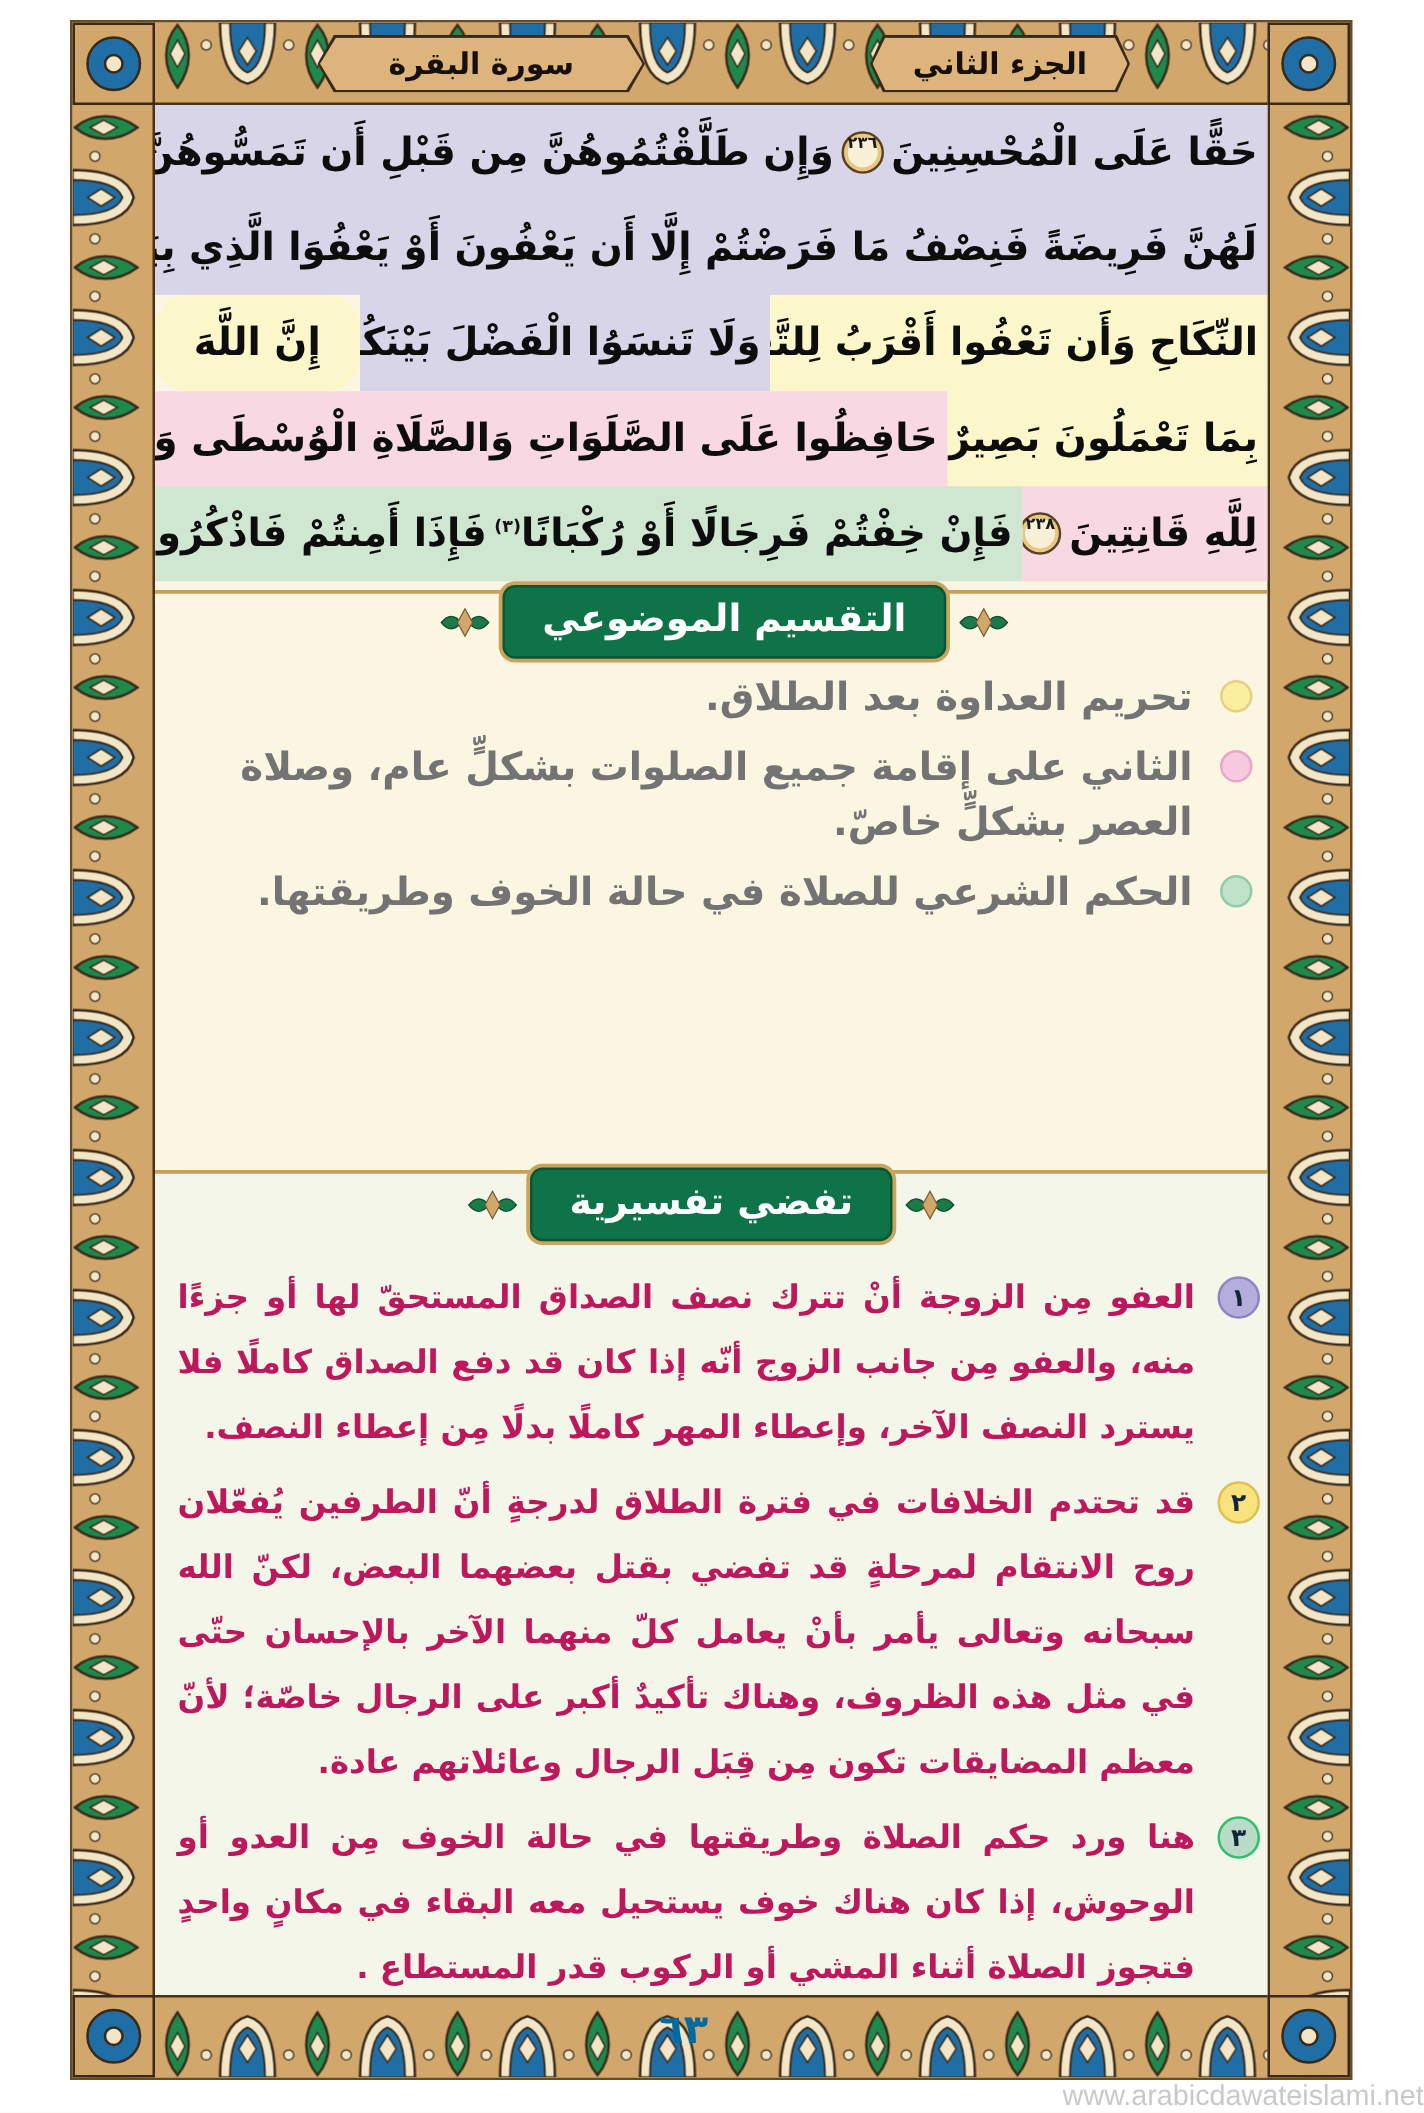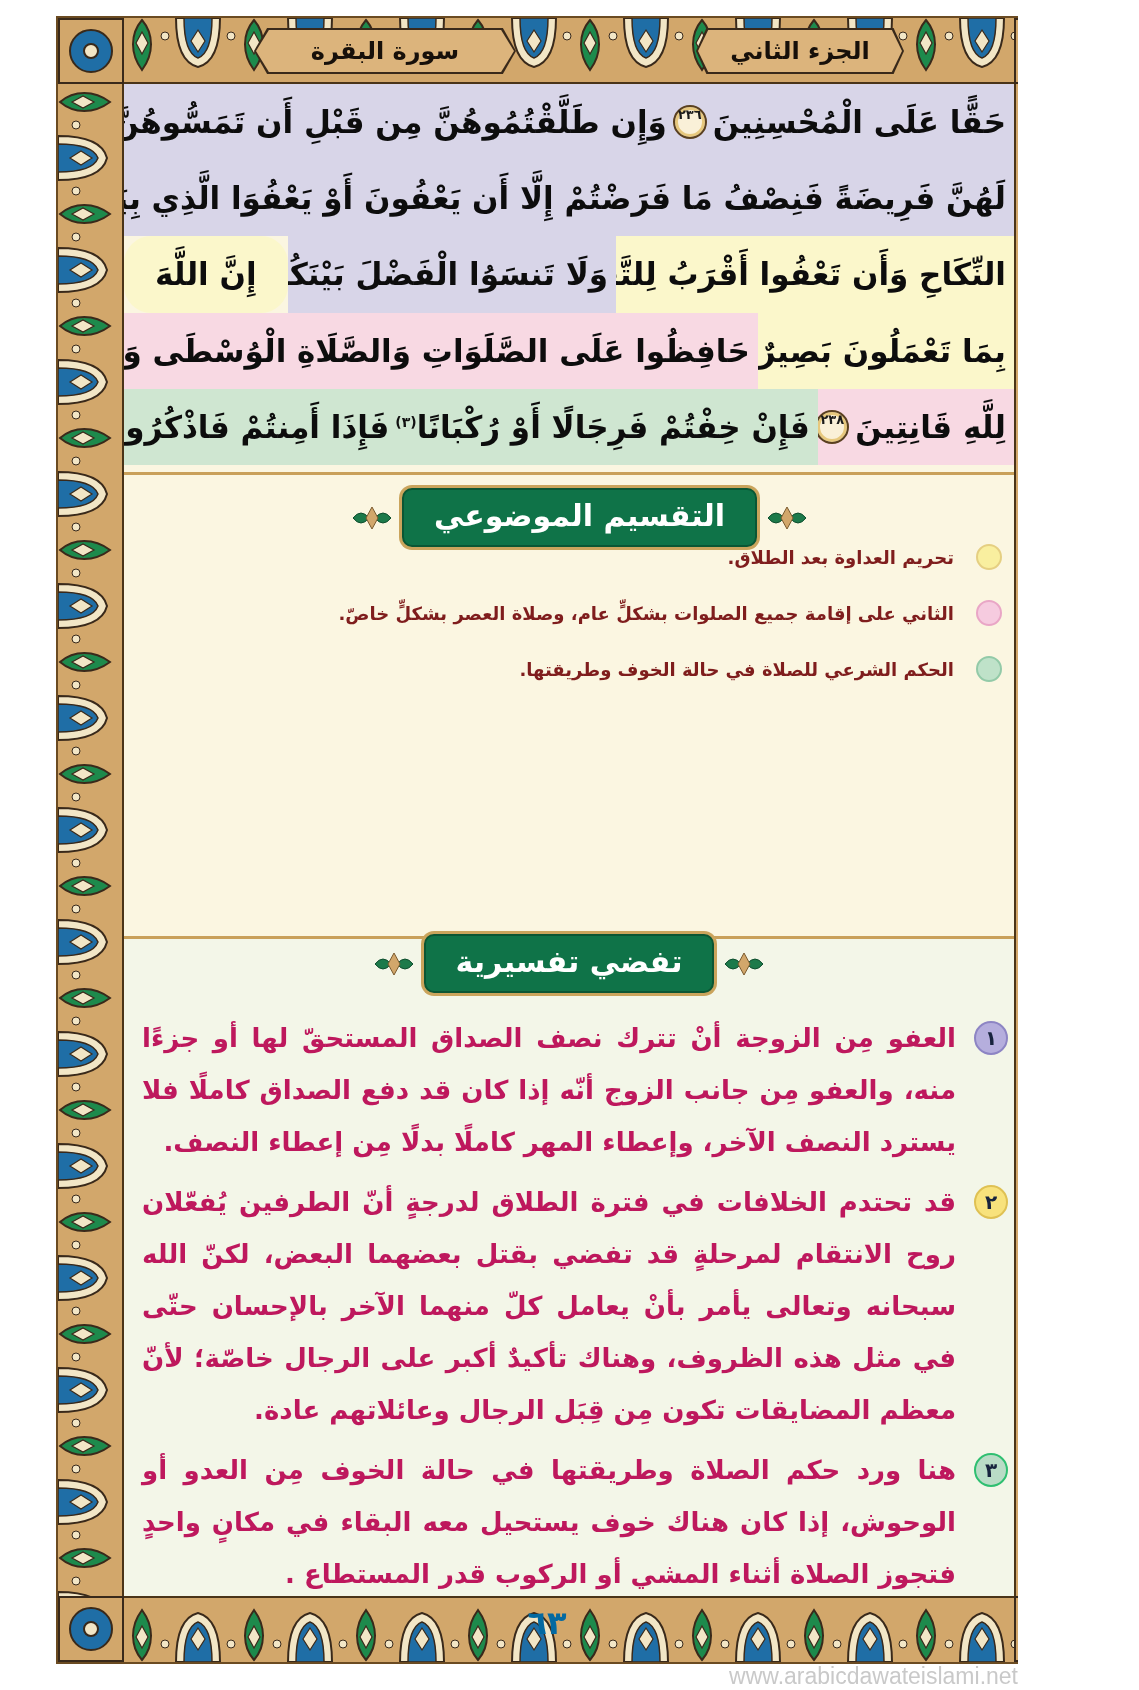--- a/index.html
+++ b/index.html
@@ -1,16 +1,16 @@
 <!DOCTYPE html>
 <html lang="ar"><head>
 <meta charset="utf-8">
 <style>
   html,body{margin:0;padding:0;}
-  .page{position:relative;width:1018px;height:1690px;background:#ffffff;overflow:hidden;
+  .page{position:relative;width:1139px;height:1690px;background:#ffffff;overflow:hidden;
         font-family:"DejaVu Sans",sans-serif;}
   
   .frame{position:absolute;left:58px;top:18px;width:1022px;height:1644px;
          background:#d2a76b;outline:2px solid #6b4b22;}
   .strip{position:absolute;display:block;}
   .strip-top{left:0;top:0;}
   .strip-bottom{left:0;bottom:0;transform:scaleY(-1);}
   .strip-left{left:0;top:0;}
   .strip-right{right:0;top:0;transform:scaleX(-1);}
   .corner{position:absolute;width:66px;height:66px;background:#d2a76b;border:2px solid #39291a;box-sizing:border-box;z-index:3;}
@@ -40,33 +40,33 @@
         width:34px;height:34px;border-radius:50%;background:#faf0d8;
         border:2px solid #5a4020;box-shadow:inset 0 0 0 3px #e7c87e;box-sizing:border-box;}
   .ayah-num{font-size:13px;font-weight:bold;color:#1a1a1a;}
   
   .rule{position:absolute;left:0;right:0;height:3px;background:#c9a05a;z-index:1;}
   .rule1{top:388px;}
   .rule2{top:852px;}
   .sect2bg{position:absolute;left:0;right:0;top:855px;bottom:0;background:#f3f6e8;z-index:0;}
   
   .banner-wrap{position:absolute;left:0;right:0;display:flex;align-items:center;justify-content:center;gap:10px;z-index:2;}
-  .bw1{top:404px;margin-left:21px;}
+  .bw1{top:384px;margin-left:21px;}
   .bw2{top:850px;}
   .banner{background:#0f7348;color:#ffffff;font-weight:bold;font-size:30px;
           padding:8px 30px 12px 30px;border-radius:10px;border:2px solid #0a5634;
           box-shadow:0 0 0 3px #caa45c;direction:rtl;}
   .orn{display:inline-flex;}
   
   .bullets{position:absolute;top:452px;left:10px;right:0;z-index:2;}
   .bullet{position:relative;padding:0 60px 0 6px;min-height:44px;margin-bottom:12px;
           display:flex;align-items:flex-start;}
   .bdot{position:absolute;right:12px;top:8px;width:26px;height:26px;border-radius:50%;
         border:2px solid;box-sizing:border-box;}
-  .btext{font-size:18px;font-weight:bold;color:#7f1d1d;line-height:44px;}
+  .btext{font-size:31px;font-weight:bold;color:#737373;line-height:44px;}
   
   .points{position:absolute;top:928px;left:14px;right:0;z-index:2;}
   .point{position:relative;padding:0 58px 0 4px;margin-bottom:8px;}
   .pnum{position:absolute;right:6px;top:9px;width:34px;height:34px;border-radius:50%;
         border:2px solid;box-sizing:border-box;display:flex;align-items:center;justify-content:center;
         font-size:20px;font-weight:bold;color:#17233d;}
   .ptext{margin:0;font-size:26px;font-weight:bold;color:#be185d;line-height:52px;
          text-align:justify;direction:rtl;}
   
   .pagenum{position:absolute;left:512px;top:1604px;width:70px;text-align:center;z-index:5;

